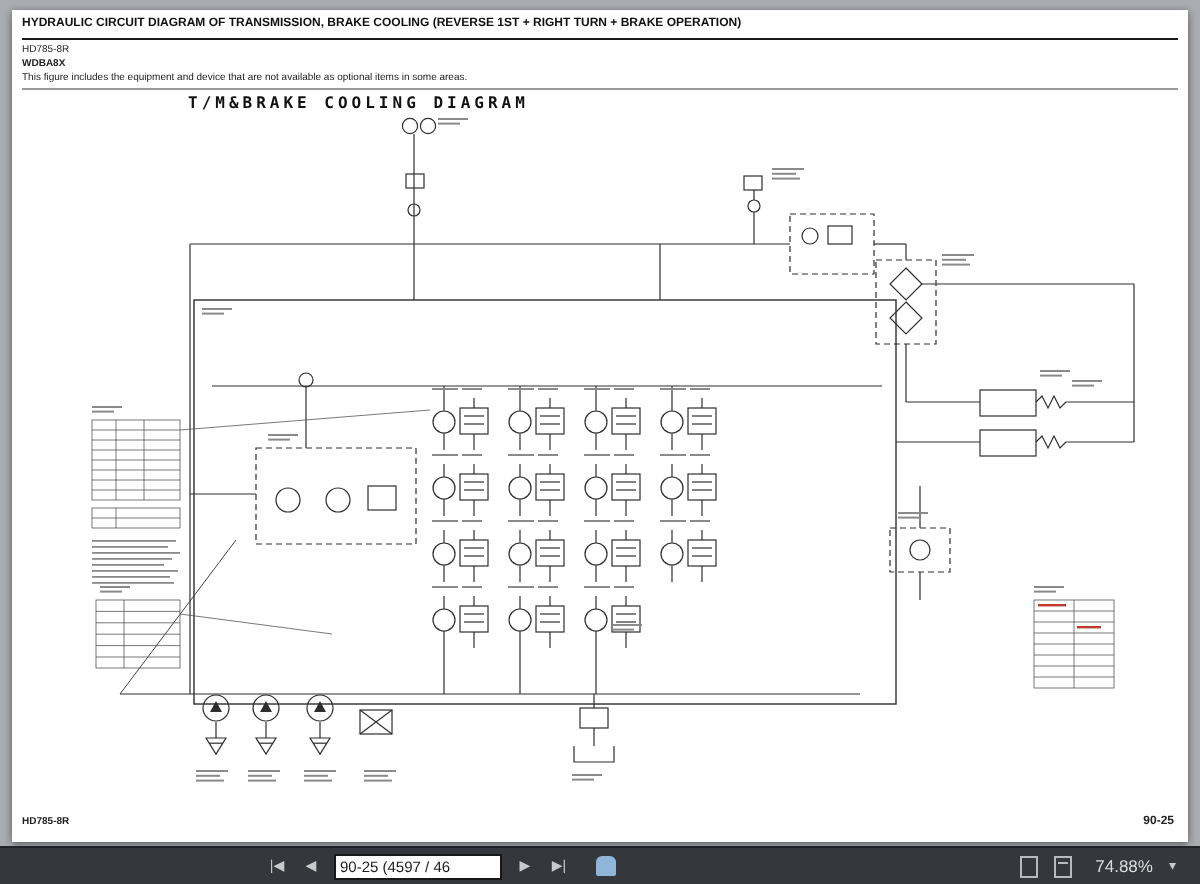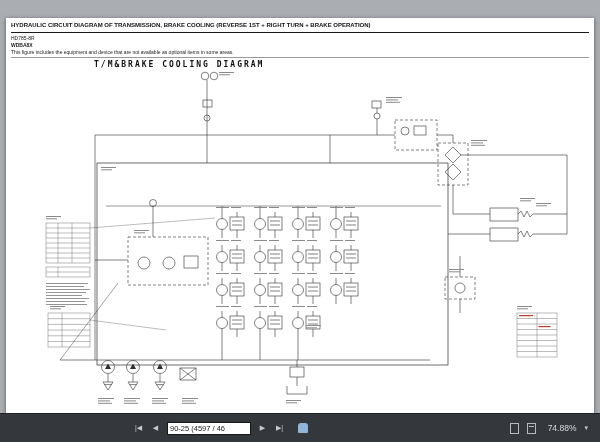--- a/index.html
+++ b/index.html
@@ -1,34 +1,34 @@
 <!DOCTYPE html>
 <html><head>
 <meta charset="utf-8">
 <style>
   * { margin:0; padding:0; box-sizing:border-box; }
   html,body { width:600px; height:442px; overflow:hidden; font-family:"Liberation Sans", sans-serif; }
   .viewer { position:relative; width:600px; height:442px; background:#aaadb2; }
-  .canvas { position:absolute; top:0; left:0; right:0; bottom:19px; display:flex; justify-content:center; align-items:flex-start; padding-top:18px; overflow:hidden; }
+  .canvas { position:absolute; top:0; left:0; right:0; bottom:19px; display:flex; justify-content:center; align-items:center; padding-top:3px; overflow:hidden; }
   .page { position:relative; width:588px; height:416px; background:#ffffff; box-shadow:0 1px 4px rgba(0,0,0,0.5); overflow:hidden; }
 
   .pg-title { position:absolute; left:5px; top:4px; width:578px; font-size:6px; font-weight:bold; color:#111; white-space:nowrap; }
   .rule1 { position:absolute; left:5px; top:14px; width:578px; height:1px; background:#1a1a1a; }
   .model { position:absolute; left:5px; top:17px; font-size:5px; color:#222; }
   .serial { position:absolute; left:5px; top:24px; font-size:5px; font-weight:bold; color:#222; }
   .note { position:absolute; left:5px; top:31px; font-size:5px; color:#222; }
   .rule2 { position:absolute; left:5px; top:39px; width:578px; height:1px; background:#9a9a9a; }
 
   .diag-title { position:absolute; left:88px; top:42px; font-family:"DejaVu Sans Mono", monospace; font-size:8px; font-weight:bold; letter-spacing:2px; color:#111; white-space:nowrap; }
   .schematic { position:absolute; left:0; top:52px; width:588px; height:342px; }
 
   .foot-left { position:absolute; left:5px; bottom:7px; font-size:5px; font-weight:bold; color:#222; }
   .foot-right { position:absolute; right:7px; bottom:7px; font-size:6px; font-weight:bold; color:#222; }
 
-  .toolbar { position:absolute; left:0; right:0; bottom:0; height:29px; background:#34373b; border-top:1px solid #212326; display:flex; align-items:center; padding:0 10px; color:#c7cacc; }
+  .toolbar { position:absolute; left:0; right:0; bottom:0; height:19px; background:#34373b; border-top:1px solid #212326; display:flex; align-items:center; padding:0 10px; color:#c7cacc; }
   .tb-spacer-l { width:120px; flex:0 0 auto; }
   .tb-flex { flex:1 1 auto; }
   .nav-btn { flex:0 0 auto; min-width:13px; height:13px; display:flex; align-items:center; justify-content:center; font-size:7px; color:#c7cacc; margin:0 2px; cursor:pointer; }
   .page-input { flex:0 0 auto; width:84px; height:13px; background:#fff; color:#1c1c1c; border:1px solid #17181a; font-size:7.5px; padding:0 2px; margin:0 3px; font-family:"Liberation Sans", sans-serif; }
   .tool-ico { flex:0 0 auto; margin-left:10px; width:10px; height:10px; border-radius:3px 3px 1px 1px; background:#8fb6d8; cursor:pointer; }
   .view-ico { flex:0 0 auto; width:9px; height:11px; border:1px solid #b7babd; margin:0 4px; position:relative; cursor:pointer; }
   .view-ico.inner:after { content:""; position:absolute; left:1px; right:1px; top:2px; height:1px; background:#b7babd; }
   .zoom-label { flex:0 0 auto; font-size:8.5px; color:#dadcde; margin:0 8px 0 8px; }
   .zoom-caret { flex:0 0 auto; font-size:7px; color:#c7cacc; margin-right:2px; cursor:pointer; }
 </style>

